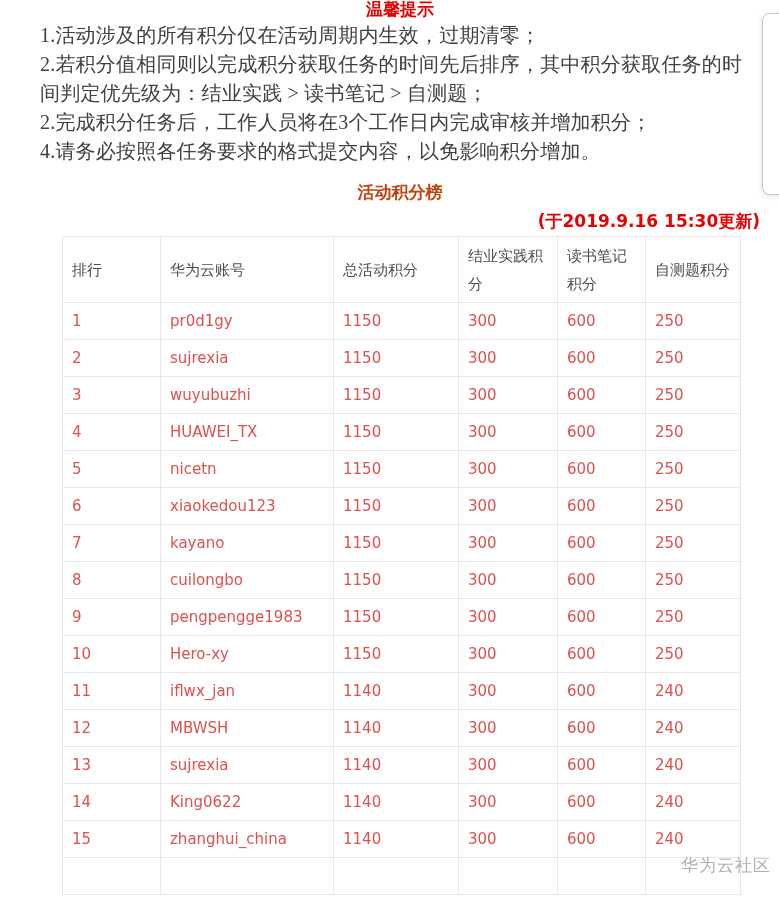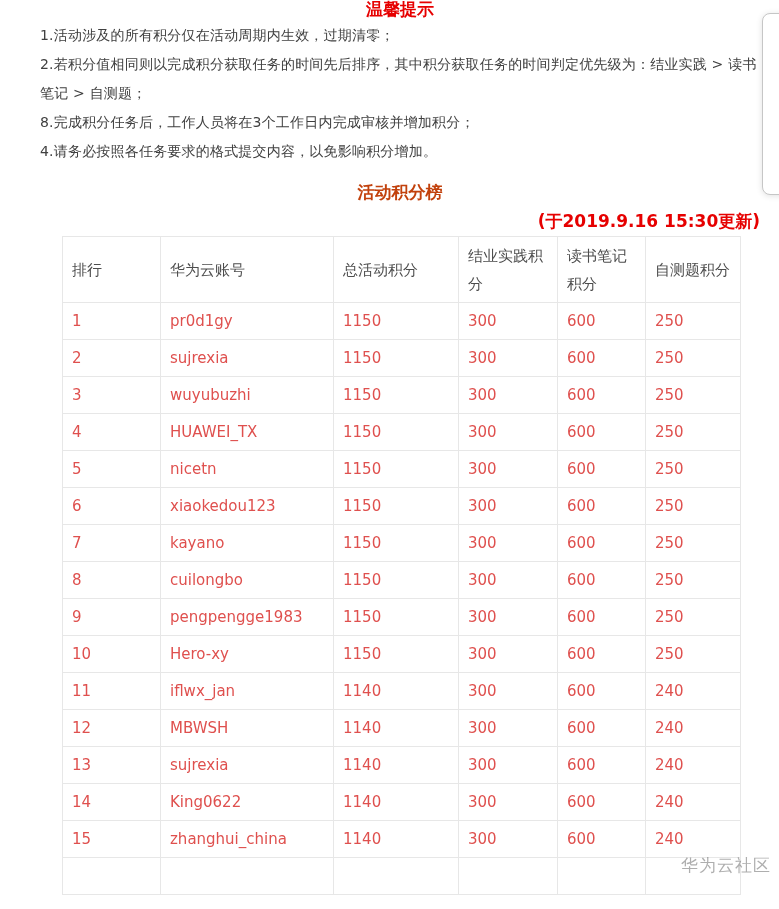--- a/index.html
+++ b/index.html
@@ -9,22 +9,23 @@
     font-family: "DejaVu Sans", sans-serif;
   }
   .content { margin-left: 40px; width: 720px; }
 
   .tips-title {
     text-align: center;
     font-size: 17px; line-height: 18px; font-weight: bold; color: #e60000;
   }
   .tips { margin-top: 3px; }
   .tips p {
-    font-size: 14px; line-height: 29px; color: #404040;
+    font-size: 20px; line-height: 29px; color: #404040;
     letter-spacing: 0.2px;
+    font-family: Liberation Serif, serif;
   }
 
   .board-title {
     margin-top: 17px; text-align: center;
     font-size: 17px; line-height: 18px; font-weight: bold; color: #c2410c;
   }
   .board-subtitle {
     margin-top: 11px; text-align: right;
     font-size: 17px; line-height: 18px; font-weight: bold; color: #e60000;
   }
@@ -63,21 +64,21 @@
 </head>
 <body>
 
 <div class="content">
 
   <h3 class="tips-title">温馨提示</h3>
 
   <div class="tips">
     <p>1.活动涉及的所有积分仅在活动周期内生效，过期清零；</p>
     <p>2.若积分值相同则以完成积分获取任务的时间先后排序，其中积分获取任务的时间判定优先级为：结业实践 &gt; 读书笔记 &gt; 自测题；</p>
-    <p>8.完成积分任务后，工作人员将在3个工作日内完成审核并增加积分；</p>
+    <p>2.完成积分任务后，工作人员将在3个工作日内完成审核并增加积分；</p>
     <p>4.请务必按照各任务要求的格式提交内容，以免影响积分增加。</p>
   </div>
 
   <h3 class="board-title">活动积分榜</h3>
   <div class="board-subtitle">(于2019.9.16 15:30更新)</div>
 
   <table class="board">
     <colgroup>
       <col style="width:98px">
         <col style="width:173px">

